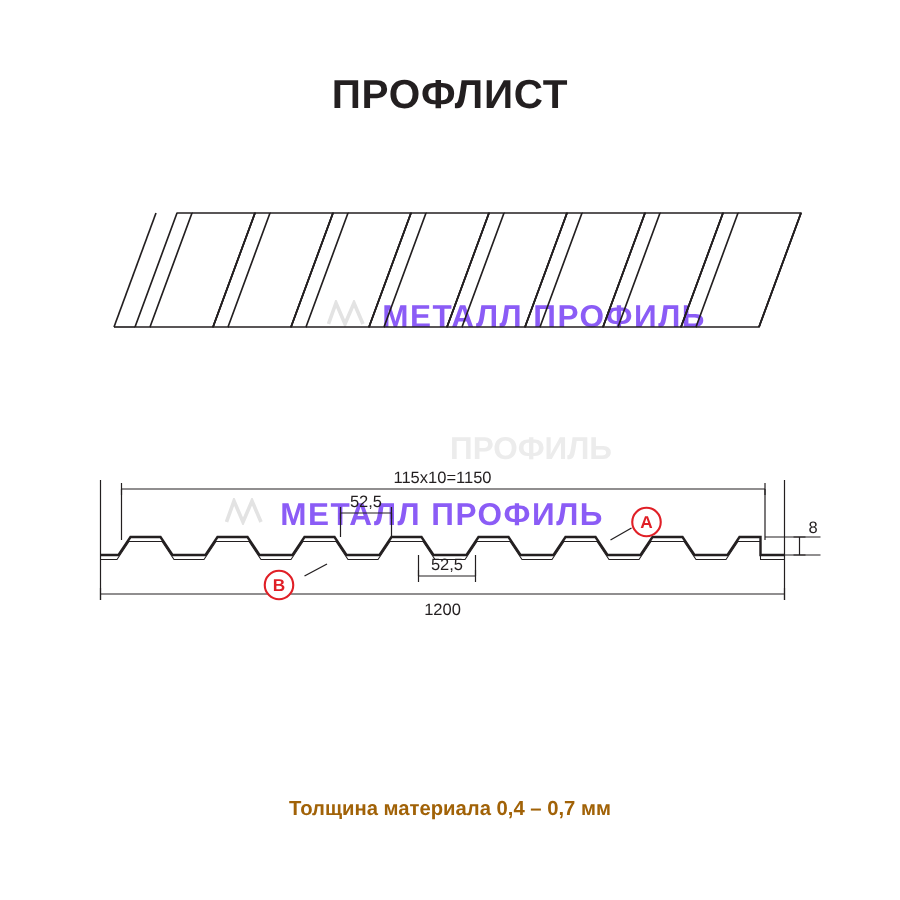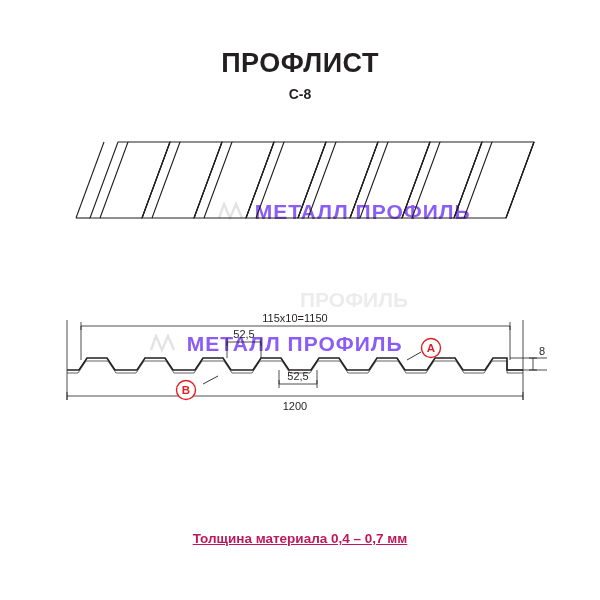--- a/index.html
+++ b/index.html
@@ -40,22 +40,21 @@
     color: #231f20;
   }
   .footnote {
     position: absolute;
     left: 0;
     top: 531px;
     width: 600px;
     text-align: center;
     font-size: 13.5px;
     font-weight: bold;
-    color: #be185d;
-    text-decoration: underline;
+    color: #a16207;
   }
   .iso-svg {
     position: absolute;
     left: 60px;
     top: 120px;
   }
   .tech-svg {
     position: absolute;
     left: 55px;
     top: 300px;
@@ -92,21 +91,20 @@
   }
   .dim-text { font-size: 11px; }
   .callout-text { font-size: 11.5px; font-weight: bold; fill: #e01f26; }
 </style>
 </head>
 <body>
 
 <div class="page">
 
   <div class="title">ПРОФЛИСТ</div>
-  <div class="subtitle">С-8</div>
 
   <div class="wm wm1">
     <span class="wm-logo">
       <svg width="26" height="18" viewBox="0 0 26 18">
         <path d="M1 16 L6 2 L12 16 L18 2 L24 16" fill="none" stroke="#e3e3e3" stroke-width="2.4"></path>
       </svg>
     </span>
     <span>МЕТАЛЛ ПРОФИЛЬ</span>
   </div>
 

